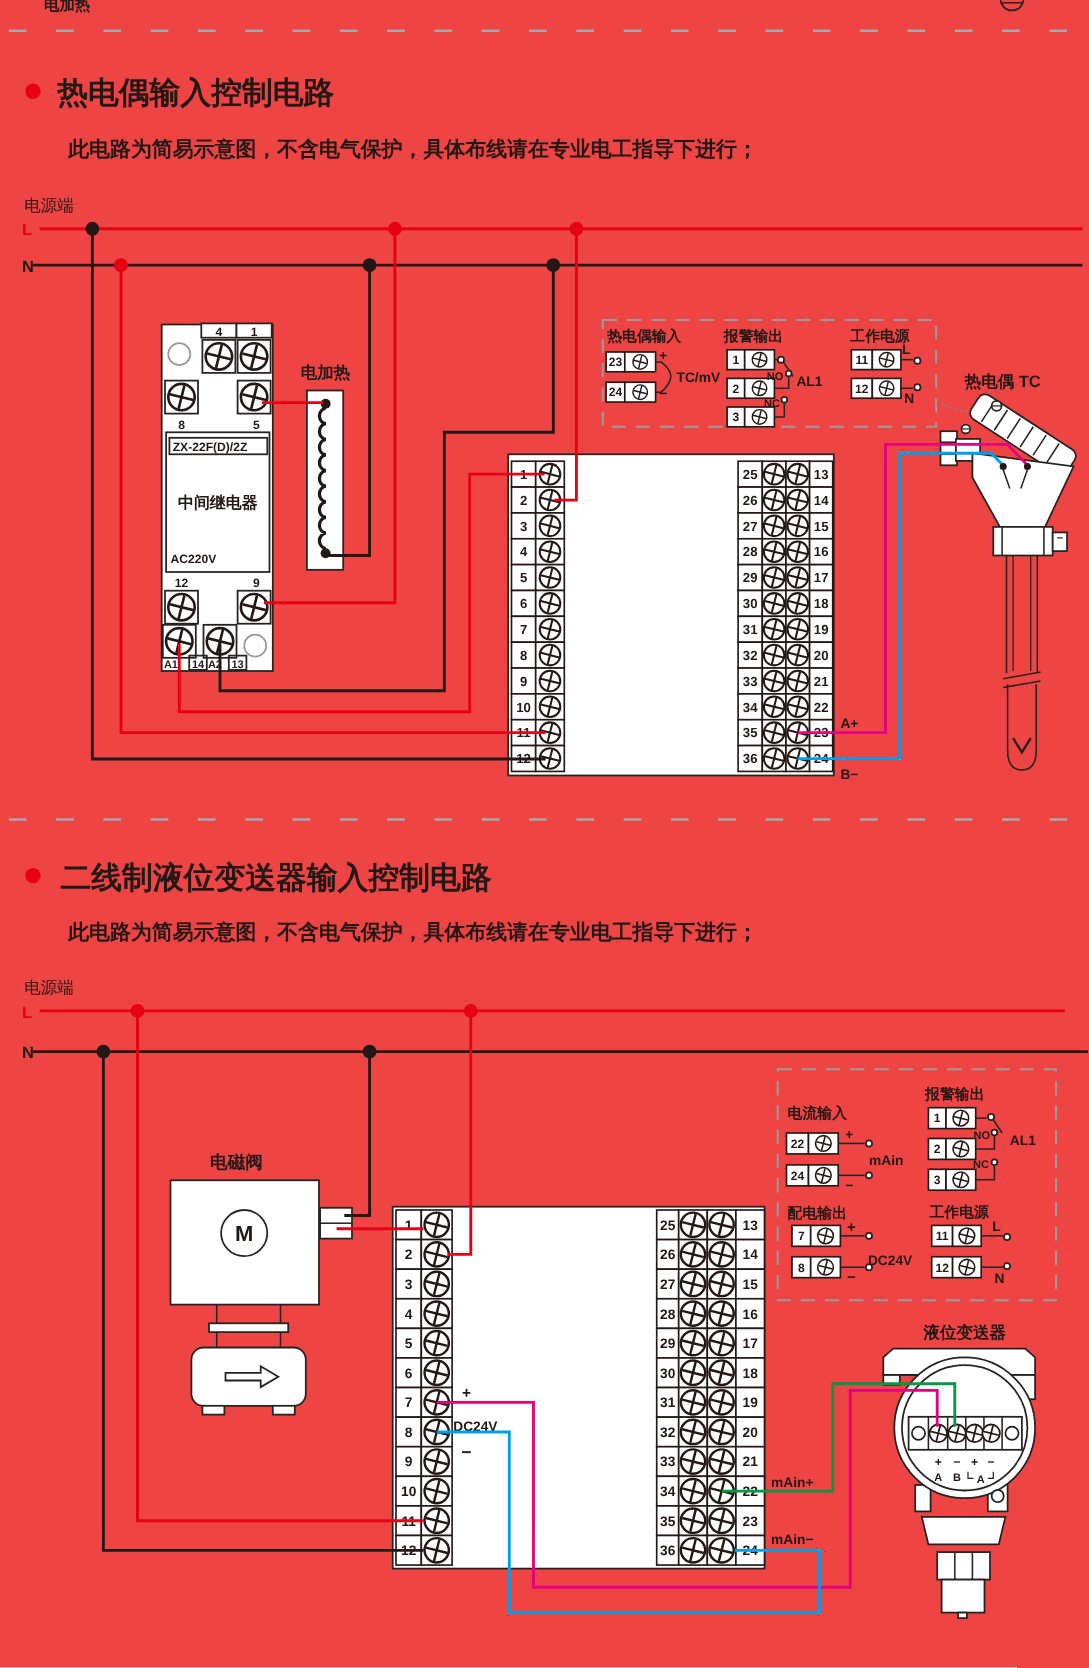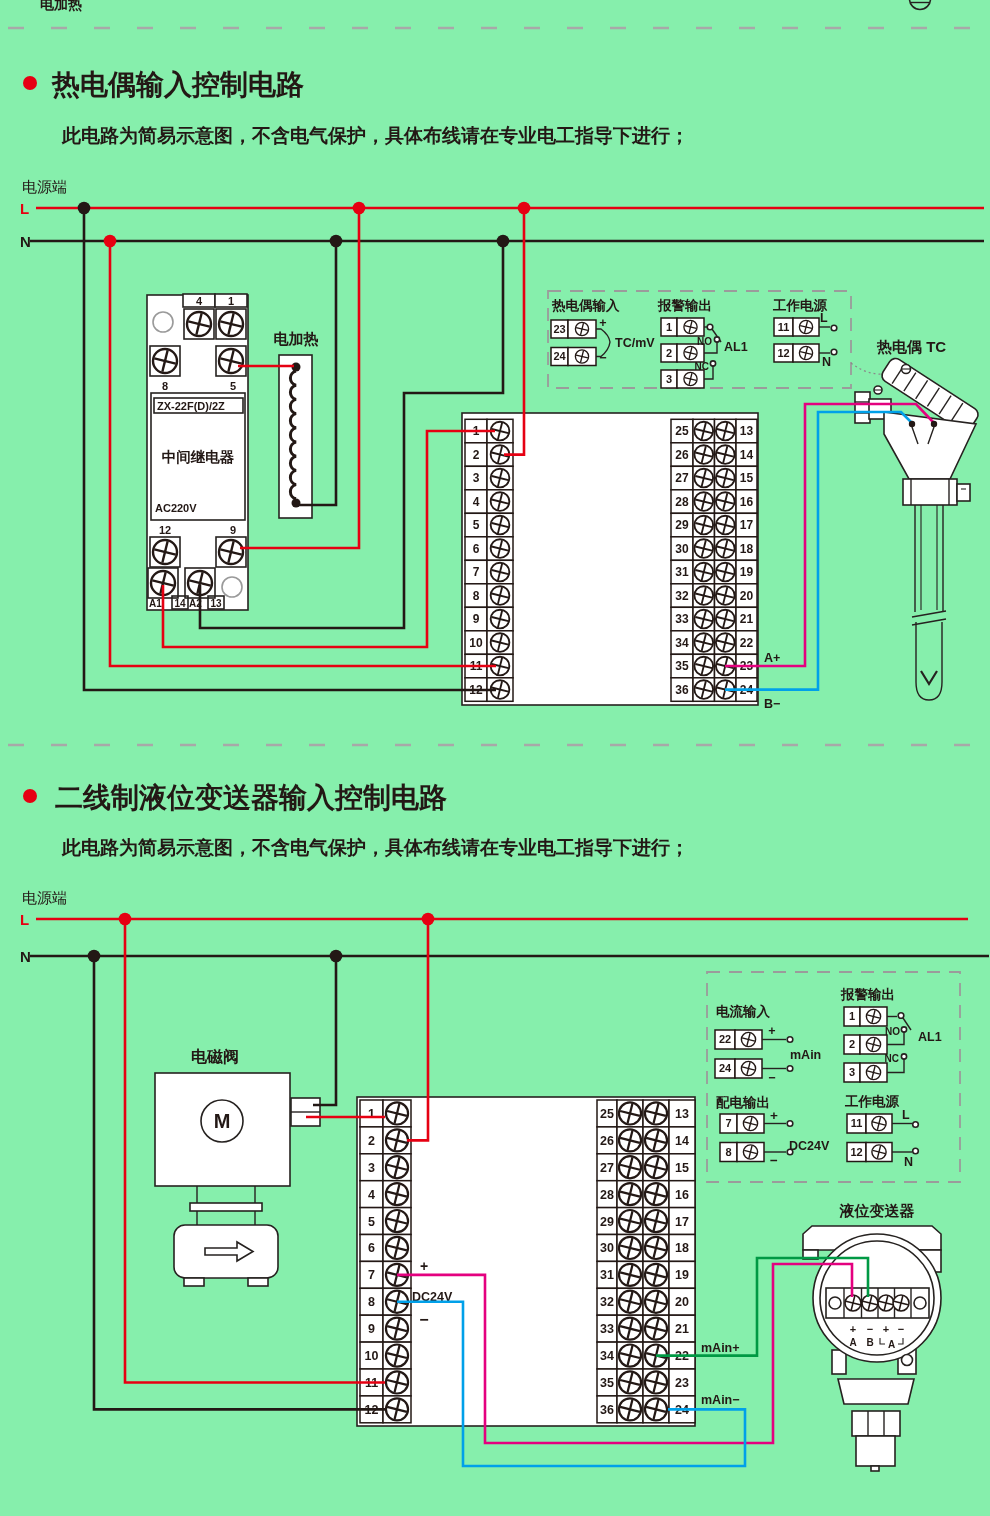--- a/index.html
+++ b/index.html
@@ -1,16 +1,16 @@
 <!DOCTYPE html>
 <html style="--live: #e60012; --neutral: #231815; --magenta: #e4007f; --blue: #00a0e9; --green: #009944;"><head>
 <meta charset="utf-8">
 <style>
   html,body{margin:0;padding:0;background:#f7f7f4;}
-  #stage{width:990px;height:1516px;position:relative;background:#86efac;}
+  #stage{width:990px;height:1516px;position:relative;background:#ef4444;}
   svg{display:block}
   text{font-family:"Liberation Sans","DejaVu Sans",sans-serif;fill:#231815;}
   .mid{text-anchor:middle}.end{text-anchor:end}
   .t-title{font-size:28px;font-weight:600}
   .t-sub{font-size:19px;font-weight:700}
   .t-pow{font-size:15px;font-weight:400}
   .t-ln{font-size:15px;font-weight:700}
   .t15b{font-size:15px;font-weight:700}
   .t16b{font-size:16px;font-weight:700}
   .t20b{font-size:20px;font-weight:700}

